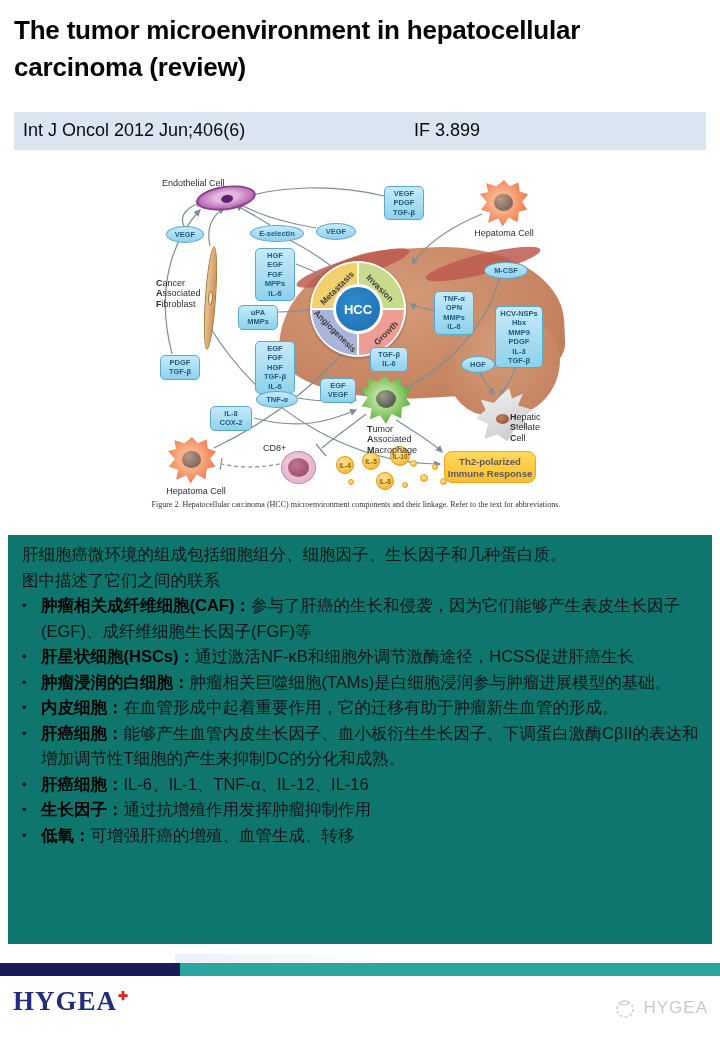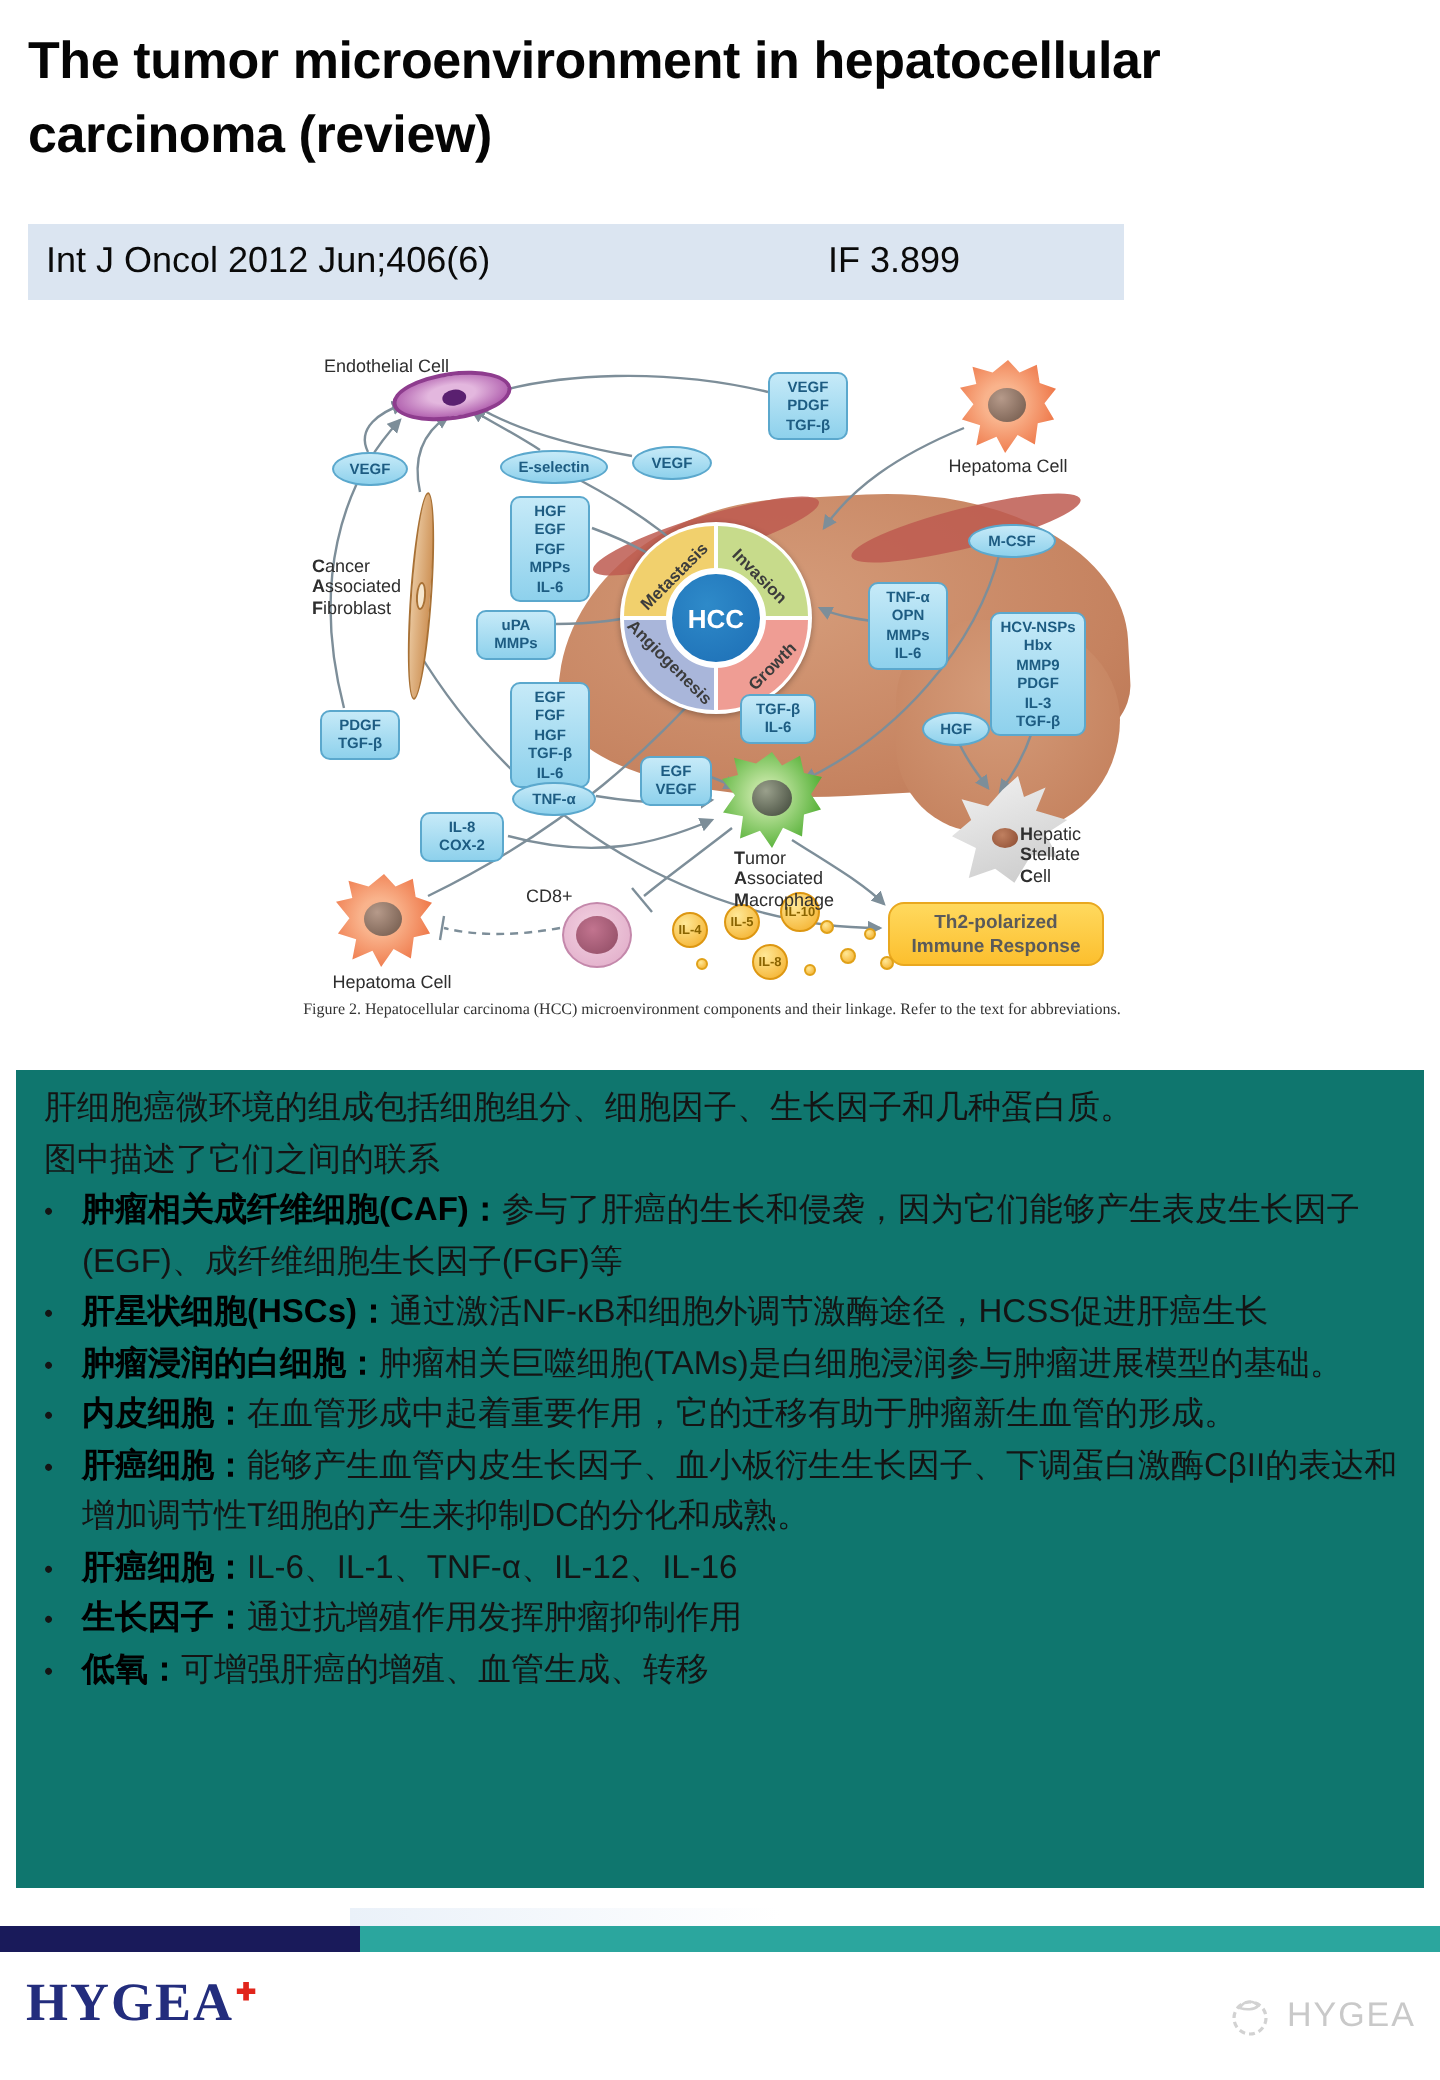--- a/index.html
+++ b/index.html
@@ -2,21 +2,21 @@
 <html><head>
 <meta charset="utf-8">
 <style>
   html,body{margin:0;padding:0;}
   .page{position:relative;width:720px;height:1040px;background:#ffffff;overflow:hidden;
         font-family:"Liberation Sans","DejaVu Sans",sans-serif;color:#111;}
 
   
   .title{position:absolute;left:14px;top:12px;width:650px;font-size:26px;font-weight:700;
          line-height:37px;color:#050505;letter-spacing:-0.2px;}
-  .metabar{position:absolute;left:14px;top:112px;width:548px;height:38px;background:#dbe5f1;}
+  .metabar{position:absolute;left:14px;top:112px;width:692px;height:38px;background:#dbe5f1;}
   .metabar .cite{position:absolute;left:9px;top:8px;font-size:18px;color:#0a0a0a;}
   .metabar .if{position:absolute;left:400px;top:8px;font-size:18px;color:#0a0a0a;}
 
   
   .fig{position:absolute;left:148px;top:172px;width:416px;height:348px;background:#fff;}
   .fig *{box-sizing:border-box;}
   .liver{position:absolute;left:130px;top:76px;width:286px;height:150px;z-index:1;
          background:radial-gradient(ellipse at 40% 35%,#d59c7a 0%,#c5825f 70%,#b97452 100%);
          border-radius:48% 52% 42% 58% / 75% 62% 38% 42%;transform:rotate(-3deg);}
   .liver2{position:absolute;left:300px;top:138px;width:112px;height:106px;z-index:1;
@@ -260,21 +260,21 @@
 TGF-β
 IL-6</div>
     <div class="chip" style="left:222px;top:175px;width:38px;">TGF-β
 IL-6</div>
     <div class="chip pill" style="left:313px;top:184px;width:34px;">HGF</div>
     <div class="chip" style="left:172px;top:206px;width:36px;">EGF
 VEGF</div>
     <div class="chip pill" style="left:108px;top:219px;width:42px;">TNF-α</div>
     <div class="chip" style="left:62px;top:234px;width:42px;">IL-8
 COX-2</div>
-    <div class="chip th2" style="left:296px;top:279px;width:108px;height:32px;">Th2-polarized
+    <div class="chip th2" style="left:296px;top:279px;width:92px;height:32px;">Th2-polarized
 Immune Response</div>
 
     <div class="ildot" style="left:188px;top:284px;width:18px;height:18px;">IL-4</div>
     <div class="ildot" style="left:214px;top:280px;width:18px;height:18px;">IL-5</div>
     <div class="ildot" style="left:242px;top:274px;width:20px;height:20px;">IL-10</div>
     <div class="ildot" style="left:228px;top:300px;width:18px;height:18px;">IL-8</div>
     <div class="deco" style="left:262px;top:288px;width:7px;height:7px;"></div>
     <div class="deco" style="left:272px;top:302px;width:8px;height:8px;"></div>
     <div class="deco" style="left:284px;top:292px;width:6px;height:6px;"></div>
     <div class="deco" style="left:292px;top:306px;width:7px;height:7px;"></div>

